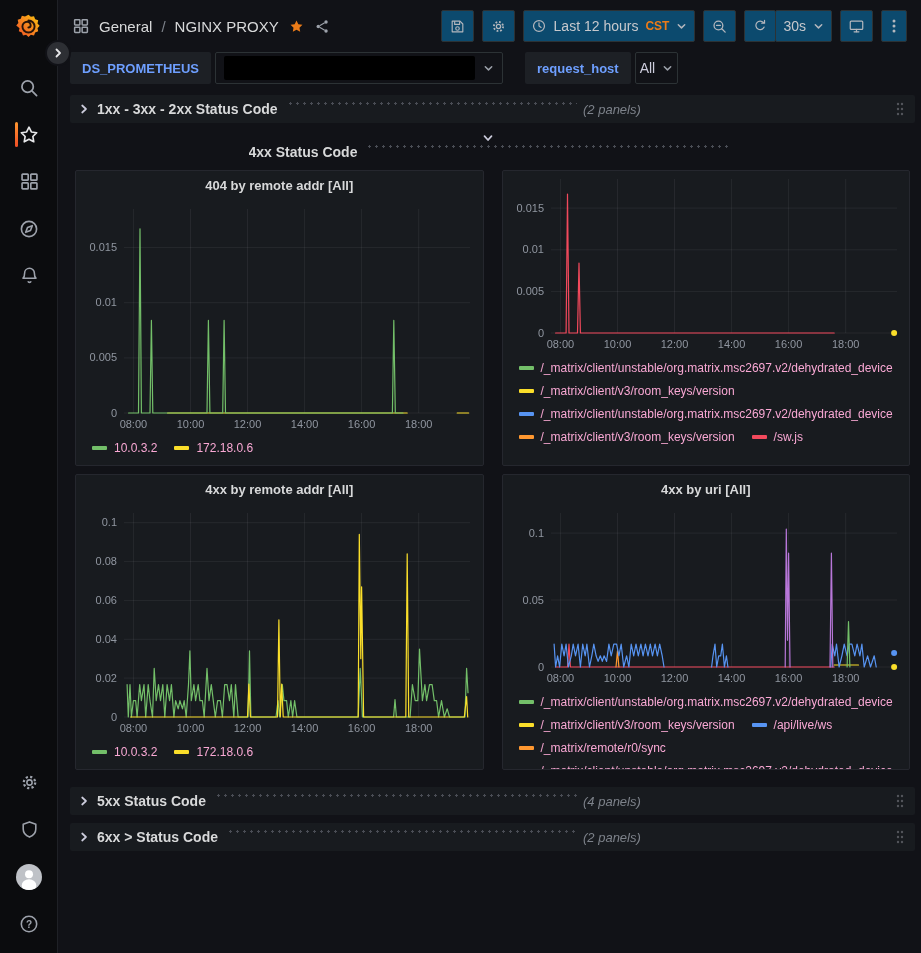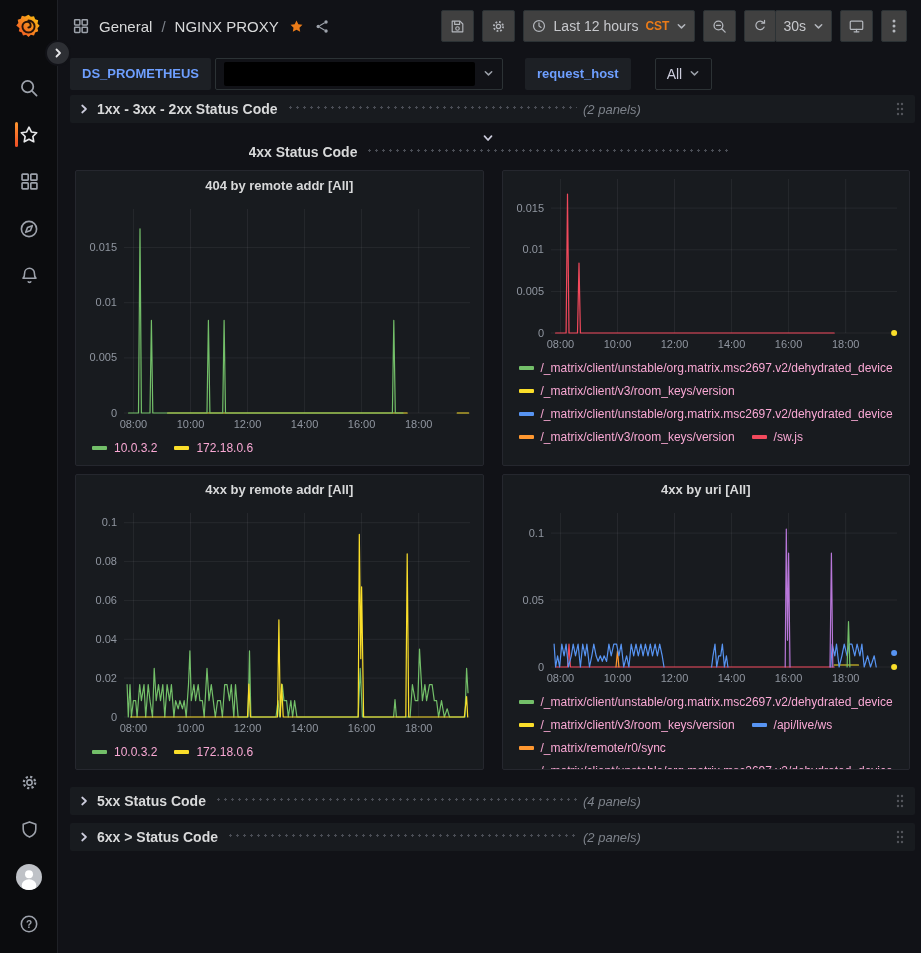--- a/index.html
+++ b/index.html
@@ -35,56 +35,56 @@
   }
 
   
   .main { margin-left: 58px; }
 
   .topnav { height: 52px; display: flex; align-items: center; padding: 0 14px 0 14px; gap: 8px; }
   .crumbs { display: flex; align-items: center; gap: 9px; flex: 1 1 auto; }
   .crumb-text { font-size: 15px; color: #d8d9da; cursor: pointer; }
   .crumb-sep { font-size: 15px; color: #7d828a; }
   .tb-btn {
-    height: 32px; min-width: 32px; padding: 0 7px; background: #404040;
+    height: 32px; min-width: 32px; padding: 0 7px; background: #0c4a6e;
     border: 1px solid #2c3235; border-radius: 2px; color: #b4b7bd;
     display: flex; align-items: center; justify-content: center; gap: 7px; cursor: pointer; flex: none;
   }
   .tb-text { font-size: 14px; color: #c7c8cc; }
   .tb-tz { font-size: 12px; font-weight: bold; color: #eb7b18; }
   .btn-group { display: flex; flex: none; }
   .btn-group .tb-btn + .tb-btn { margin-left: -1px; }
   .kebab-btn { min-width: 26px; padding: 0 3px; }
 
   
-  .subnav { height: 43px; display: flex; align-items: center; padding: 0 12px; }
+  .subnav { height: 43px; display: flex; padding: 0 12px; }
   .var-label {
     height: 32px; padding: 0 12px; display: flex; align-items: center; background: #1d2025;
     border-radius: 2px; font-size: 13px; font-weight: bold; color: #6e9fff; cursor: default; flex: none;
   }
   .var-select {
     height: 32px; width: 288px; margin-left: 4px; border: 1px solid #2c3235; border-radius: 2px;
     background: #111217; display: flex; align-items: center; padding: 0 8px; gap: 8px; cursor: pointer; flex: none;
   }
   .redacted { flex: 1; height: 24px; background: #000; border-radius: 2px; }
   .var-all {
-    height: 32px; margin-left: 24px; border: 1px solid #2c3235; border-radius: 2px;
-    display: flex; align-items: center; gap: 7px; padding: 0 11px; font-size: 14px; color: #ccccdc; cursor: pointer; flex: none;
+    height: 32px; margin-left: 4px; border: 1px solid #2c3235; border-radius: 2px;
+    display: flex; align-items: center; gap: 7px; padding: 0 4px; font-size: 14px; color: #ccccdc; cursor: pointer; flex: none;
   }
   .gap22 { width: 22px; flex: none; }
 
   
   .content { padding: 0 6px 0 12px; }
   .row-head {
     height: 28px; display: flex; align-items: center; padding: 0 10px 0 8px;
     border-radius: 2px; cursor: pointer;
   }
   .row-head.collapsed { background: #181b1f; }
   .row-chevron { flex: none; color: #ccccdc; margin-right: 7px; display: flex; }
-  .row-title-wrap { display: flex; align-items: center; width: 486px; overflow: hidden; }
+  .row-title-wrap { display: flex; align-items: flex-start; width: 486px; overflow: hidden; }
   .row-title { font-size: 14px; font-weight: bold; color: #d8d9da; white-space: nowrap; }
   .dotfill {
     flex: 1; height: 5px; margin: 0 6px 3px 9px;
     background-image: radial-gradient(circle, #4a4d55 1.1px, transparent 1.4px);
     background-size: 7px 5px; background-repeat: repeat-x; background-position: left bottom;
   }
   .row-count { font-size: 13px; font-style: italic; color: #7d828a; white-space: nowrap; }
   .drag-handle { margin-left: auto; cursor: grab; color: #53565c; display: flex; }
   .mb9 { margin-bottom: 9px; } .mb10 { margin-bottom: 10px; flex-direction: column; } .mb8 { margin-bottom: 8px; }
 

